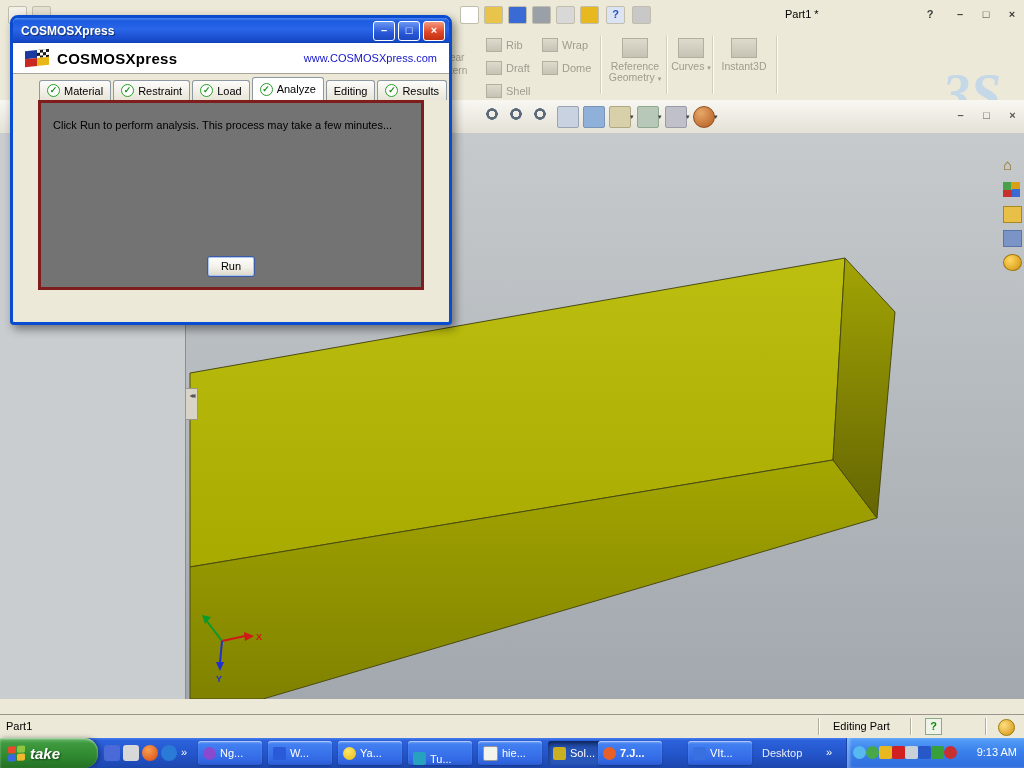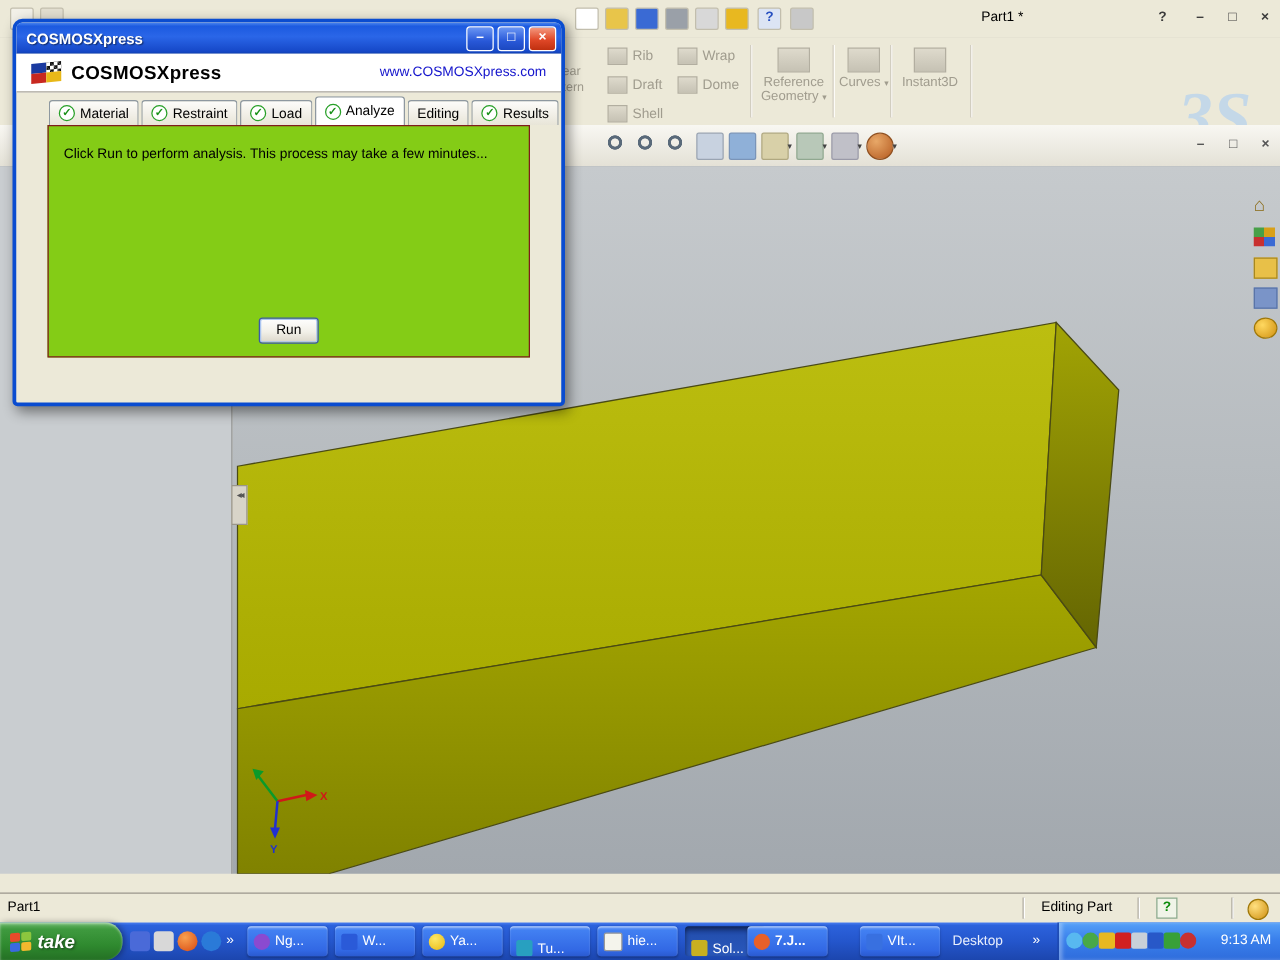--- a/index.html
+++ b/index.html
@@ -45,21 +45,21 @@
   .dheader{height:30px;background:#fff;display:flex;align-items:center;padding:0 12px;border-bottom:1px solid #a8a49a;}
   .dlogo{width:24px;height:16px;margin-right:8px;transform:skewY(-6deg);display:grid;grid-template-columns:12px 12px;grid-template-rows:8px 8px;}
   .dlogo i{display:block;}
   .checker{background-image:linear-gradient(45deg,#111 25%,transparent 25%,transparent 75%,#111 75%),linear-gradient(45deg,#111 25%,#fff 25%,#fff 75%,#111 75%);background-size:6px 6px;background-position:0 0,3px 3px;background-color:#fff;}
   .dbrand{font-weight:bold;font-size:15px;letter-spacing:.3px;}
   .dlink{margin-left:auto;color:#1414cc;font-size:11px;}
   .dtabs{height:24px;display:flex;align-items:flex-end;padding:2px 8px 0 26px;gap:2px;}
   .dtab{display:flex;align-items:center;gap:4px;height:19px;padding:0 7px;background:linear-gradient(#fdfcfa,#e8e5d8);border:1px solid #8e98a0;border-bottom:none;border-radius:3px 3px 0 0;font-size:11px;white-space:nowrap;}
   .dtab.active{height:22px;background:#fff;position:relative;z-index:3;}
   .chk{display:inline-block;width:11px;height:11px;border-radius:50%;background:#fff;border:1px solid #28a028;color:#189018;font-size:9px;font-weight:bold;line-height:10px;text-align:center;}
-  .dcontent{margin:0 25px;height:184px;background:#84cc16;border:1px solid #7f1d1d;position:relative;z-index:1;}
+  .dcontent{margin:0 25px;height:184px;background:#737373;border:3px solid #7f1d1d;position:relative;z-index:1;}
   .dmsg{padding:16px 12px;font-size:11px;}
   .xpbtn{height:21px;background:linear-gradient(180deg,#fefefe,#f2f0e8 55%,#e0dcd0 90%,#d4cfc0);border:1px solid #7b8aa6;border-radius:3px;font-size:11px;text-align:center;line-height:19px;color:#000;box-sizing:border-box;}
   .default{border-color:#3c5aa8;box-shadow:inset 0 0 0 1px #aac4f0;}
   .drun{position:absolute;left:50%;transform:translateX(-50%);bottom:10px;width:48px;}
   .dfooter{display:flex;gap:17px;margin:12px 0 0 84px;}
   .dfooter .xpbtn{width:53px;}
 
   
   #doctabs{position:absolute;left:0;top:699px;width:1024px;height:15px;background:#c6cac9;display:flex;align-items:stretch;}
   .navbtn{width:13px;background:#d8d4c8;border:1px solid #a8a49a;font-size:7px;line-height:12px;text-align:center;color:#333;}
@@ -306,21 +306,21 @@
         <span>Ya...</span>
       </div>
     <div class="taskbtn" style="left:408px;align-items:flex-end;">
         <span class="ticon" style="background:#28a0c0;"></span>
         <span>Tu...</span>
       </div>
     <div class="taskbtn" style="left:478px;">
         <span class="ticon" style="background:#f4f4ec;border:1px solid #999;"></span>
         <span>hie...</span>
       </div>
-    <div class="taskbtn active" style="left:548px;align-items:flex-end;">
+    <div class="taskbtn active" style="left:548px;">
         <span class="ticon" style="background:#c8b020;"></span>
         <span>Sol...</span>
       </div>
     <div class="taskbtn" style="left:598px;font-weight:bold;">
         <span class="ticon" style="background:#e86028;border-radius:50%;"></span>
         <span>7.J...</span>
       </div>
     <div class="taskbtn" style="left:688px;">
         <span class="ticon" style="background:#3870e0;"></span>
         <span>VIt...</span>

